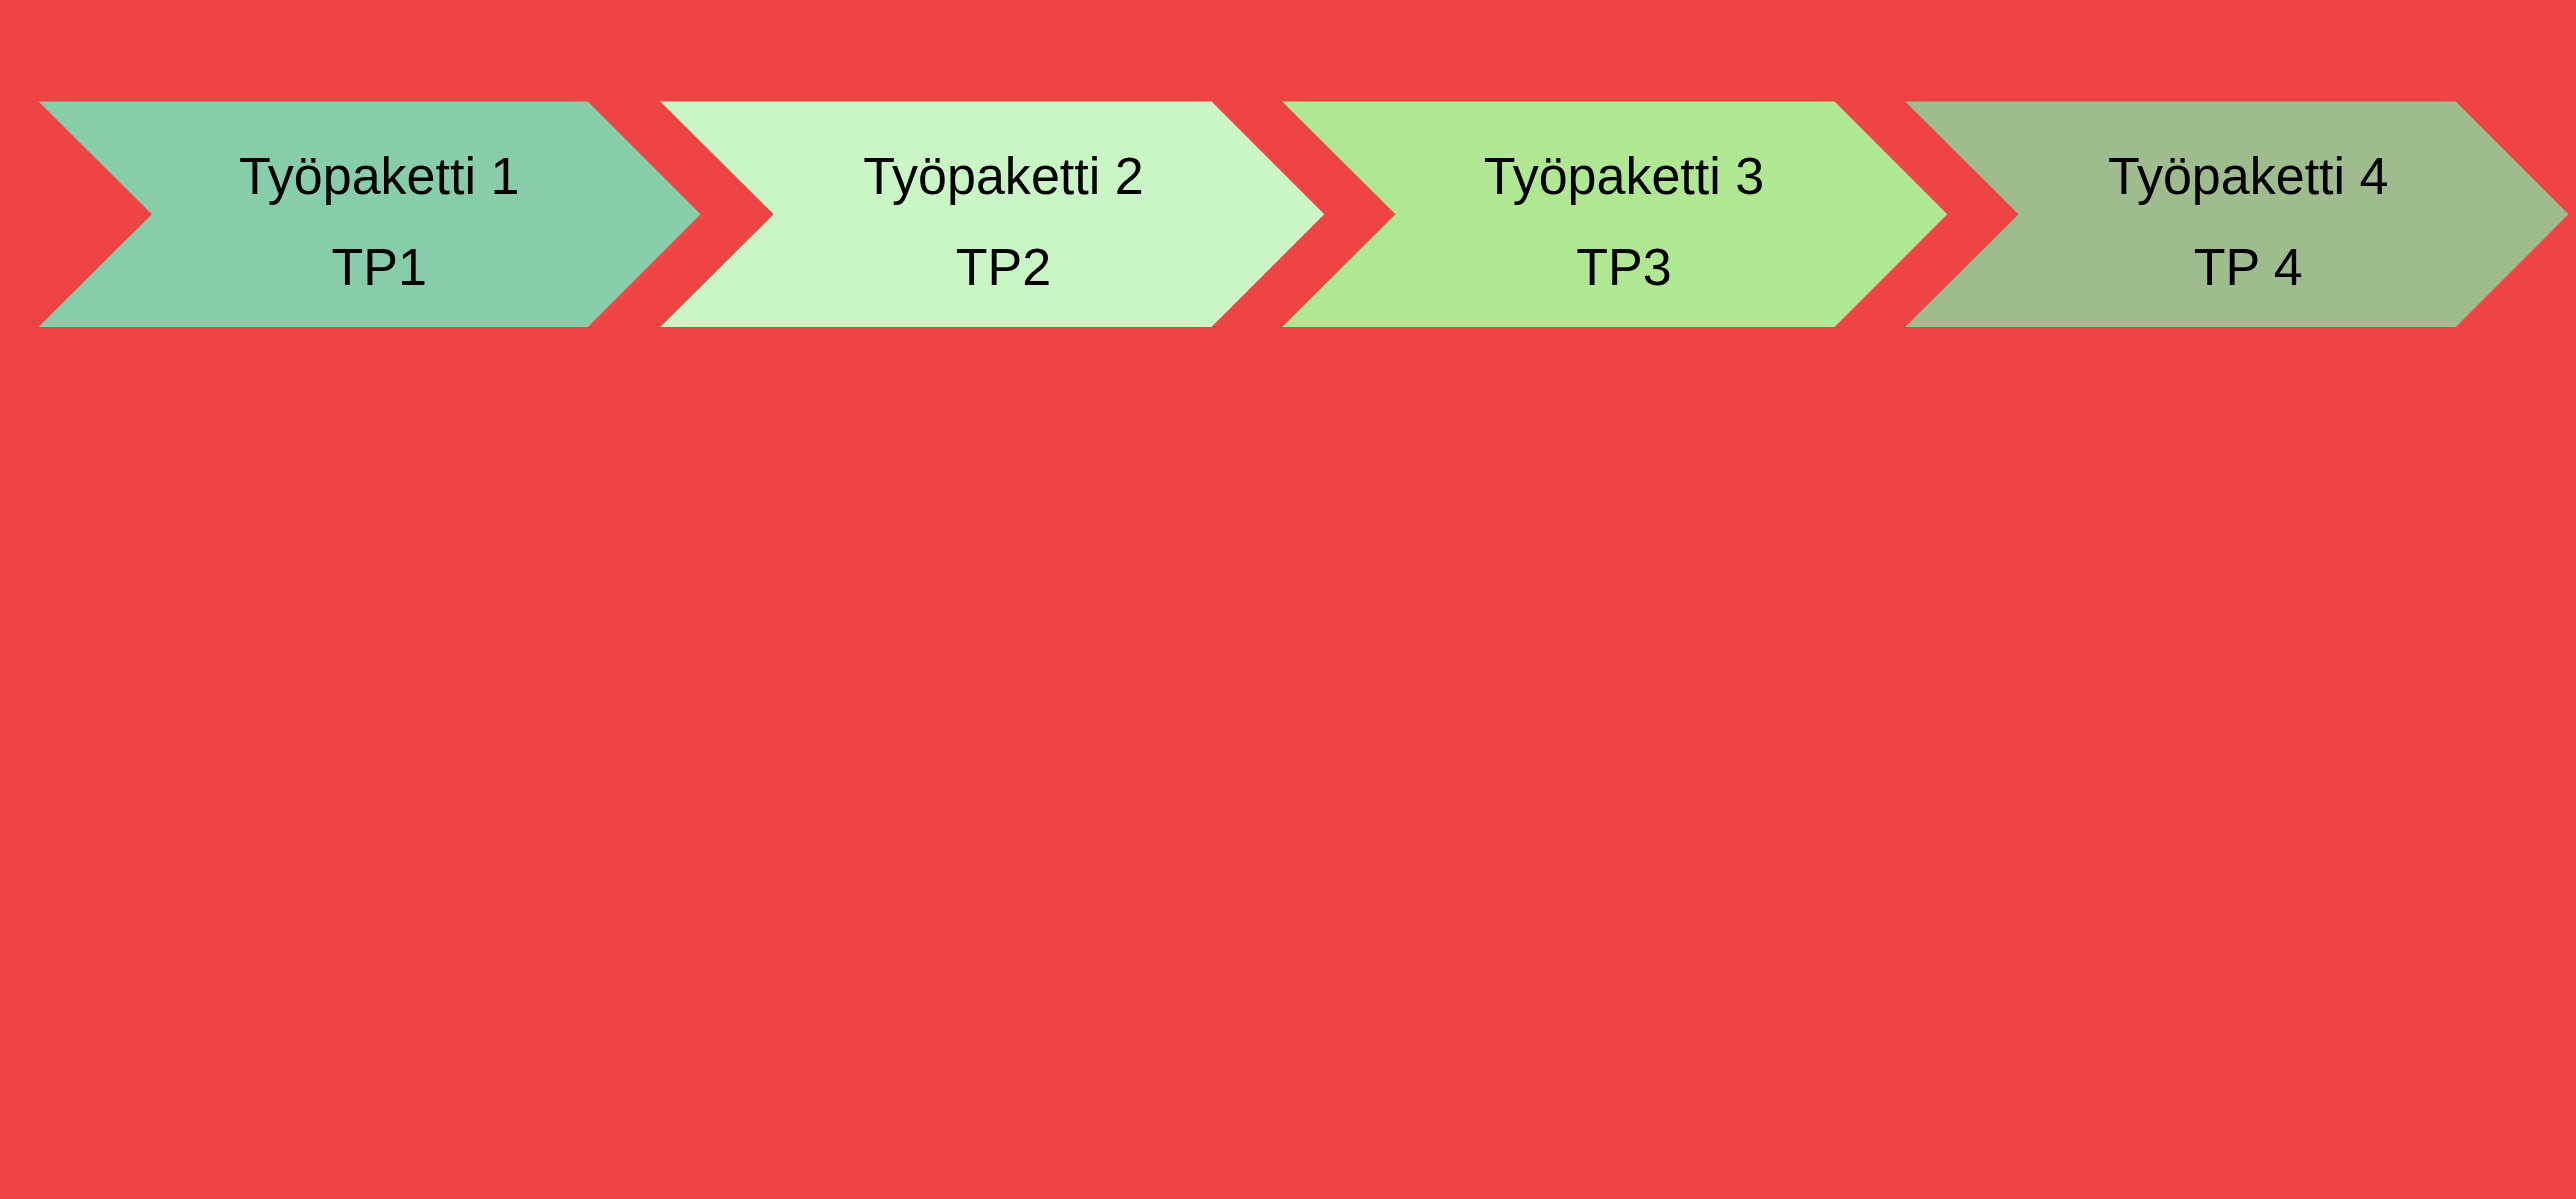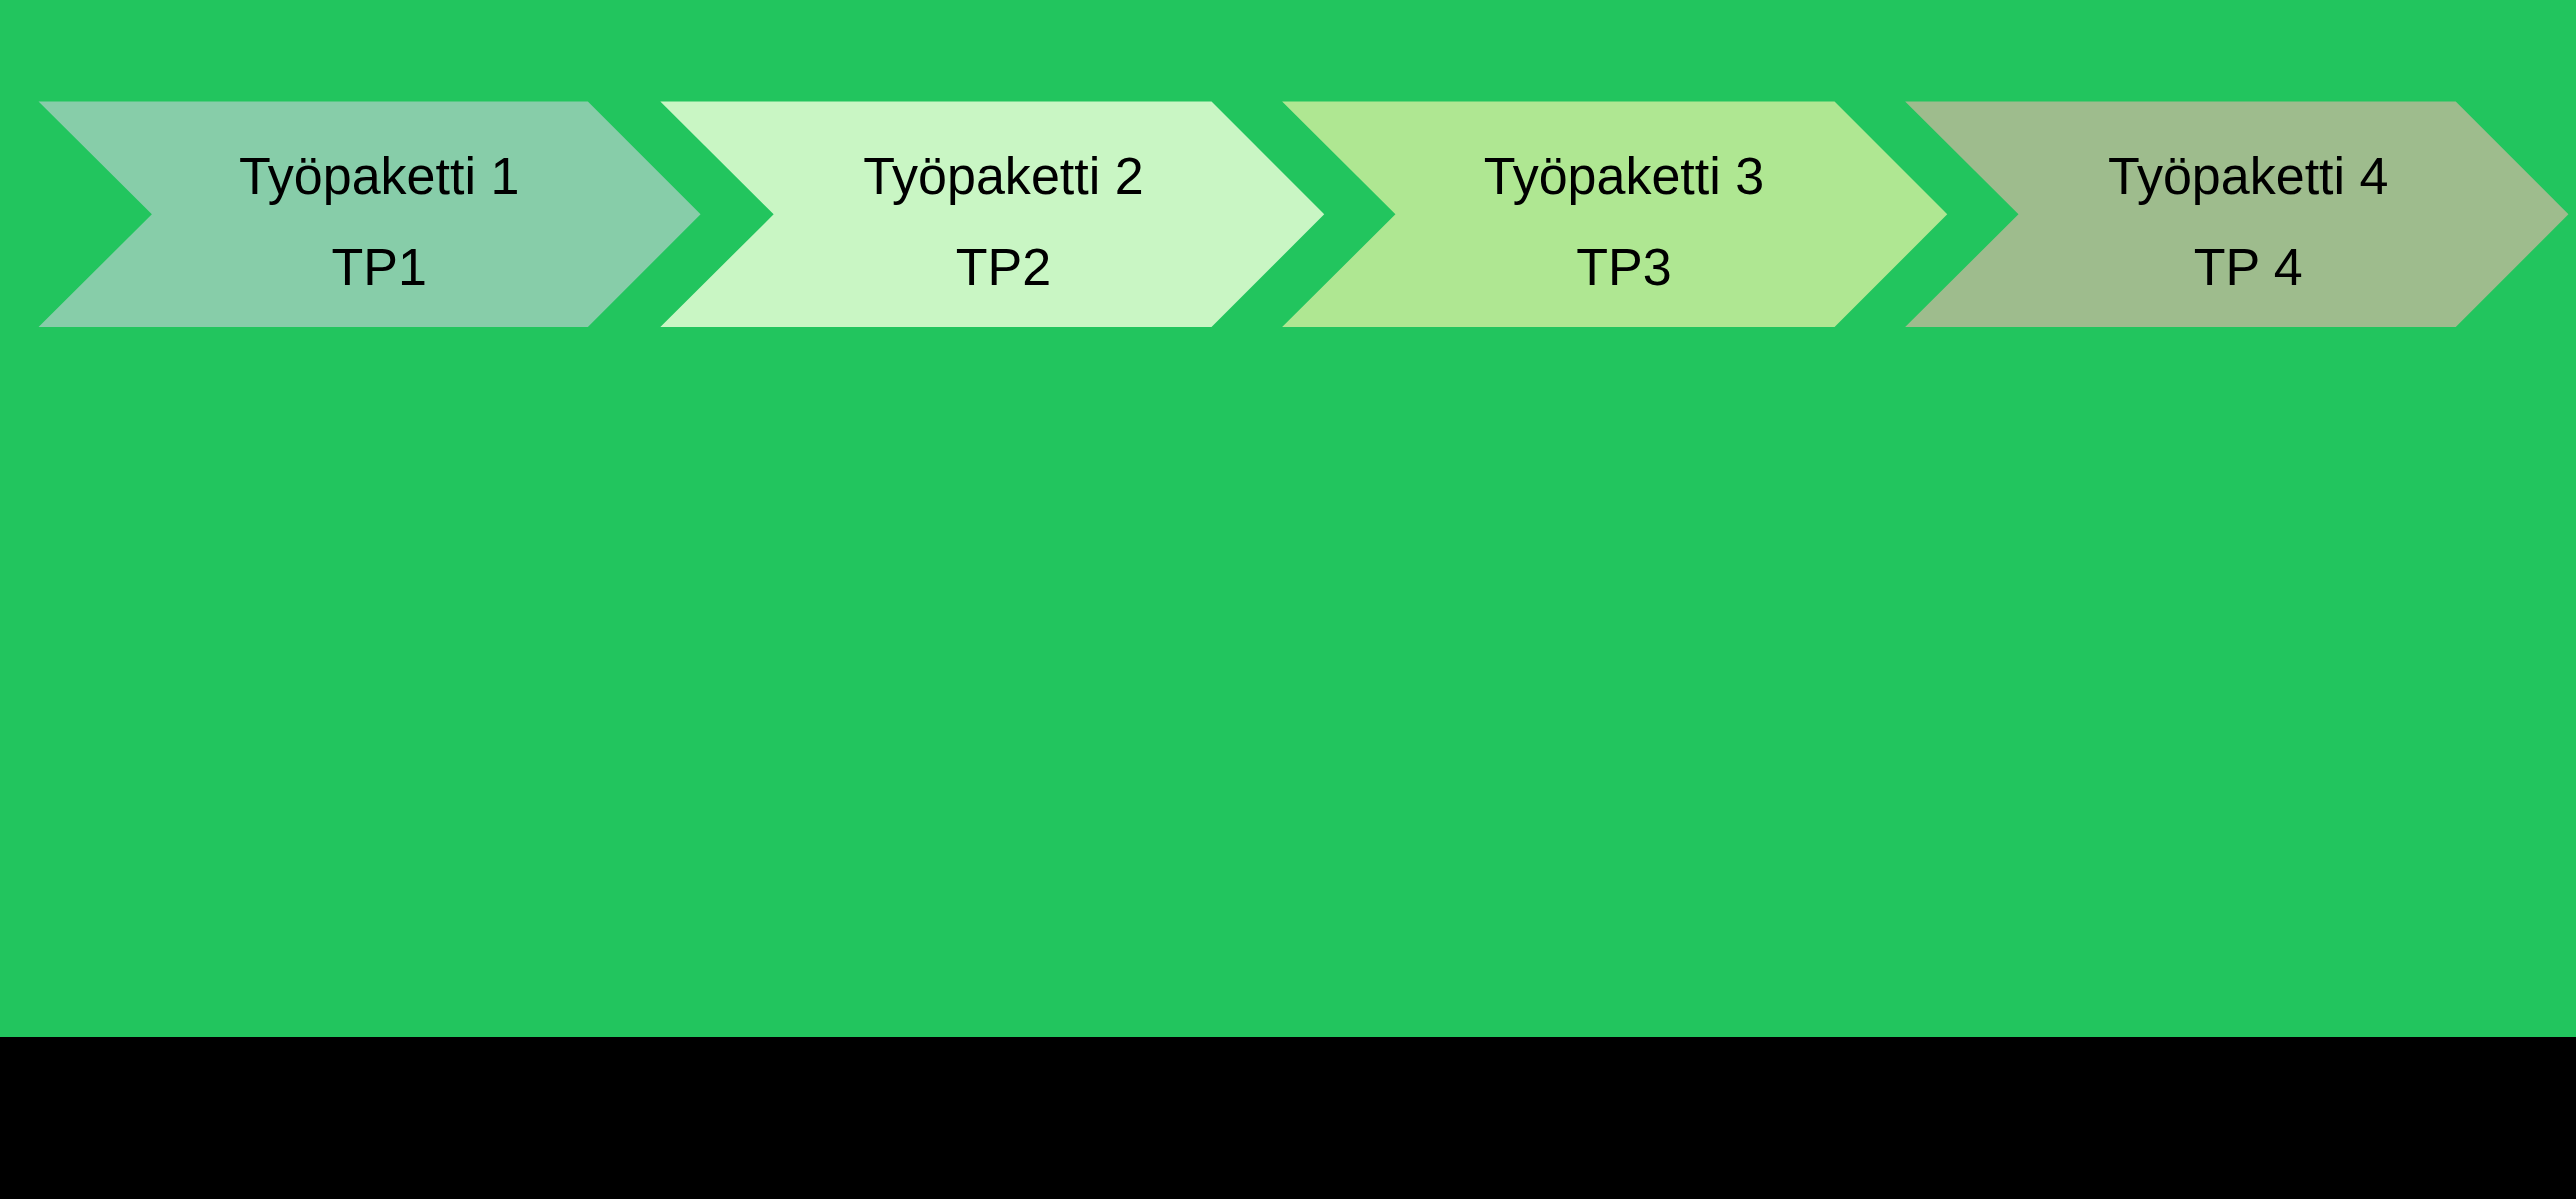--- a/index.html
+++ b/index.html
@@ -3,22 +3,22 @@
 <meta charset="utf-8">
 <style>
   html, body {
     margin: 0;
     padding: 0;
     background: #000000;
   }
   .canvas {
     position: relative;
     width: 2576px;
-    height: 1037px;
-    background: #22c55e;
+    height: 1199px;
+    background: #ef4444;
     overflow: hidden;
     font-family: "Liberation Sans", sans-serif;
   }
   svg text {
     font-family: "Liberation Sans", sans-serif;
     font-size: 84px;
     text-anchor: middle;
   }
 </style>
 </head>

